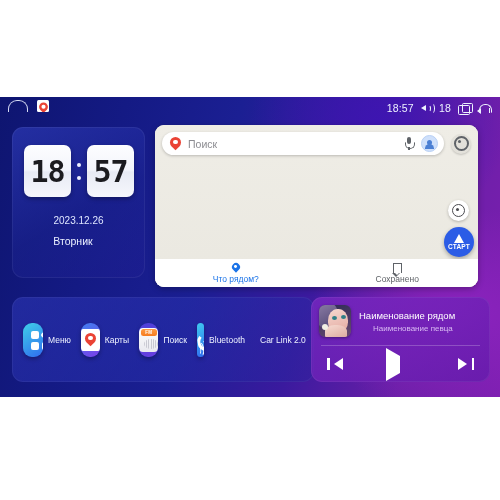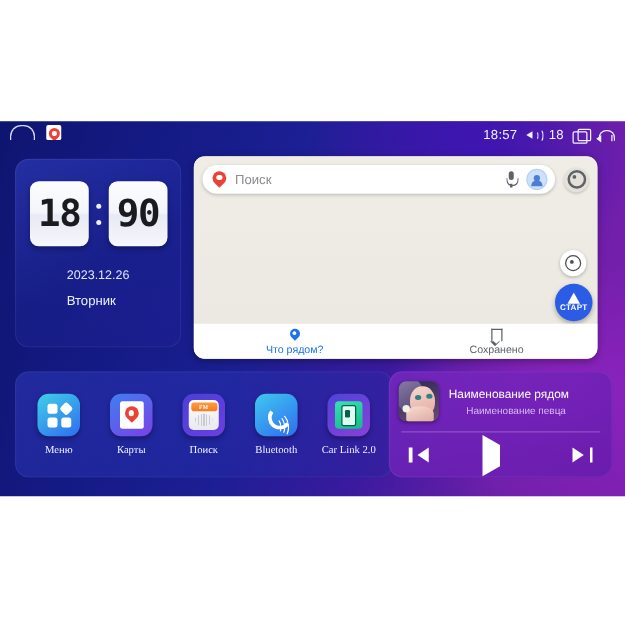--- a/index.html
+++ b/index.html
@@ -106,21 +106,21 @@
   .tbm::after{content:"";position:absolute;left:-1.3px;bottom:-4px;border-style:solid;border-width:4px 4.2px 0 4.2px;
     border-color:#5f6368 transparent transparent transparent;}
   .tbm::before{content:"";position:absolute;left:-0px;bottom:-2.6px;border-style:solid;border-width:3px 3.5px 0 3.5px;
     border-color:#fff transparent transparent transparent;z-index:2;}
 
   
   .apps{position:absolute;left:12px;top:200px;width:290px;height:85px;border-radius:11px;
     background:linear-gradient(140deg,rgba(48,58,190,.52),rgba(32,36,155,.36));
     box-shadow:inset 0 0 0 1px rgba(255,255,255,.05);
     display:flex;align-items:center;justify-content:space-around;padding:0 6px;}
-  .app{width:48px;display:flex;flex-direction:column;align-items:center;gap:5px;font-family:Liberation Serif, serif;}
+  .app{width:48px;display:flex;flex-direction:row;align-items:center;gap:5px;}
   .ic{width:34px;height:34px;border-radius:9px;position:relative;overflow:hidden;
     box-shadow:0 2px 4px rgba(0,0,0,.3);}
   .app .nm{font-size:8.5px;color:#eef2ff;white-space:nowrap;}
 
   .ic-menu{background:linear-gradient(145deg,#3fd0e8,#2f6cf0);}
   .ic-menu .sq{position:absolute;background:#fff;border-radius:2px;}
   .ic-menu .s1{left:8px;top:8px;width:8px;height:8px;}
   .ic-menu .s2{left:8px;top:19px;width:8px;height:8px;}
   .ic-menu .s3{left:19px;top:19px;width:8px;height:8px;}
   .ic-menu .dia{left:19px;top:8px;width:8px;height:8px;transform:rotate(45deg);}
@@ -223,21 +223,21 @@
   <div class="clock-widget">
     <div class="flip">
       <div class="card">
         <span>18</span>
       </div>
       <div class="colon">
           <i></i>
           <i></i>
         </div>
       <div class="card">
-        <span>90</span>
+        <span>57</span>
       </div>
     </div>
     <div class="cw-date">2023.12.26</div>
     <div class="cw-day">Вторник</div>
   </div>
 
   <div class="maps-widget">
     <div class="map-canvas"></div>
 
     <div class="searchrow">

